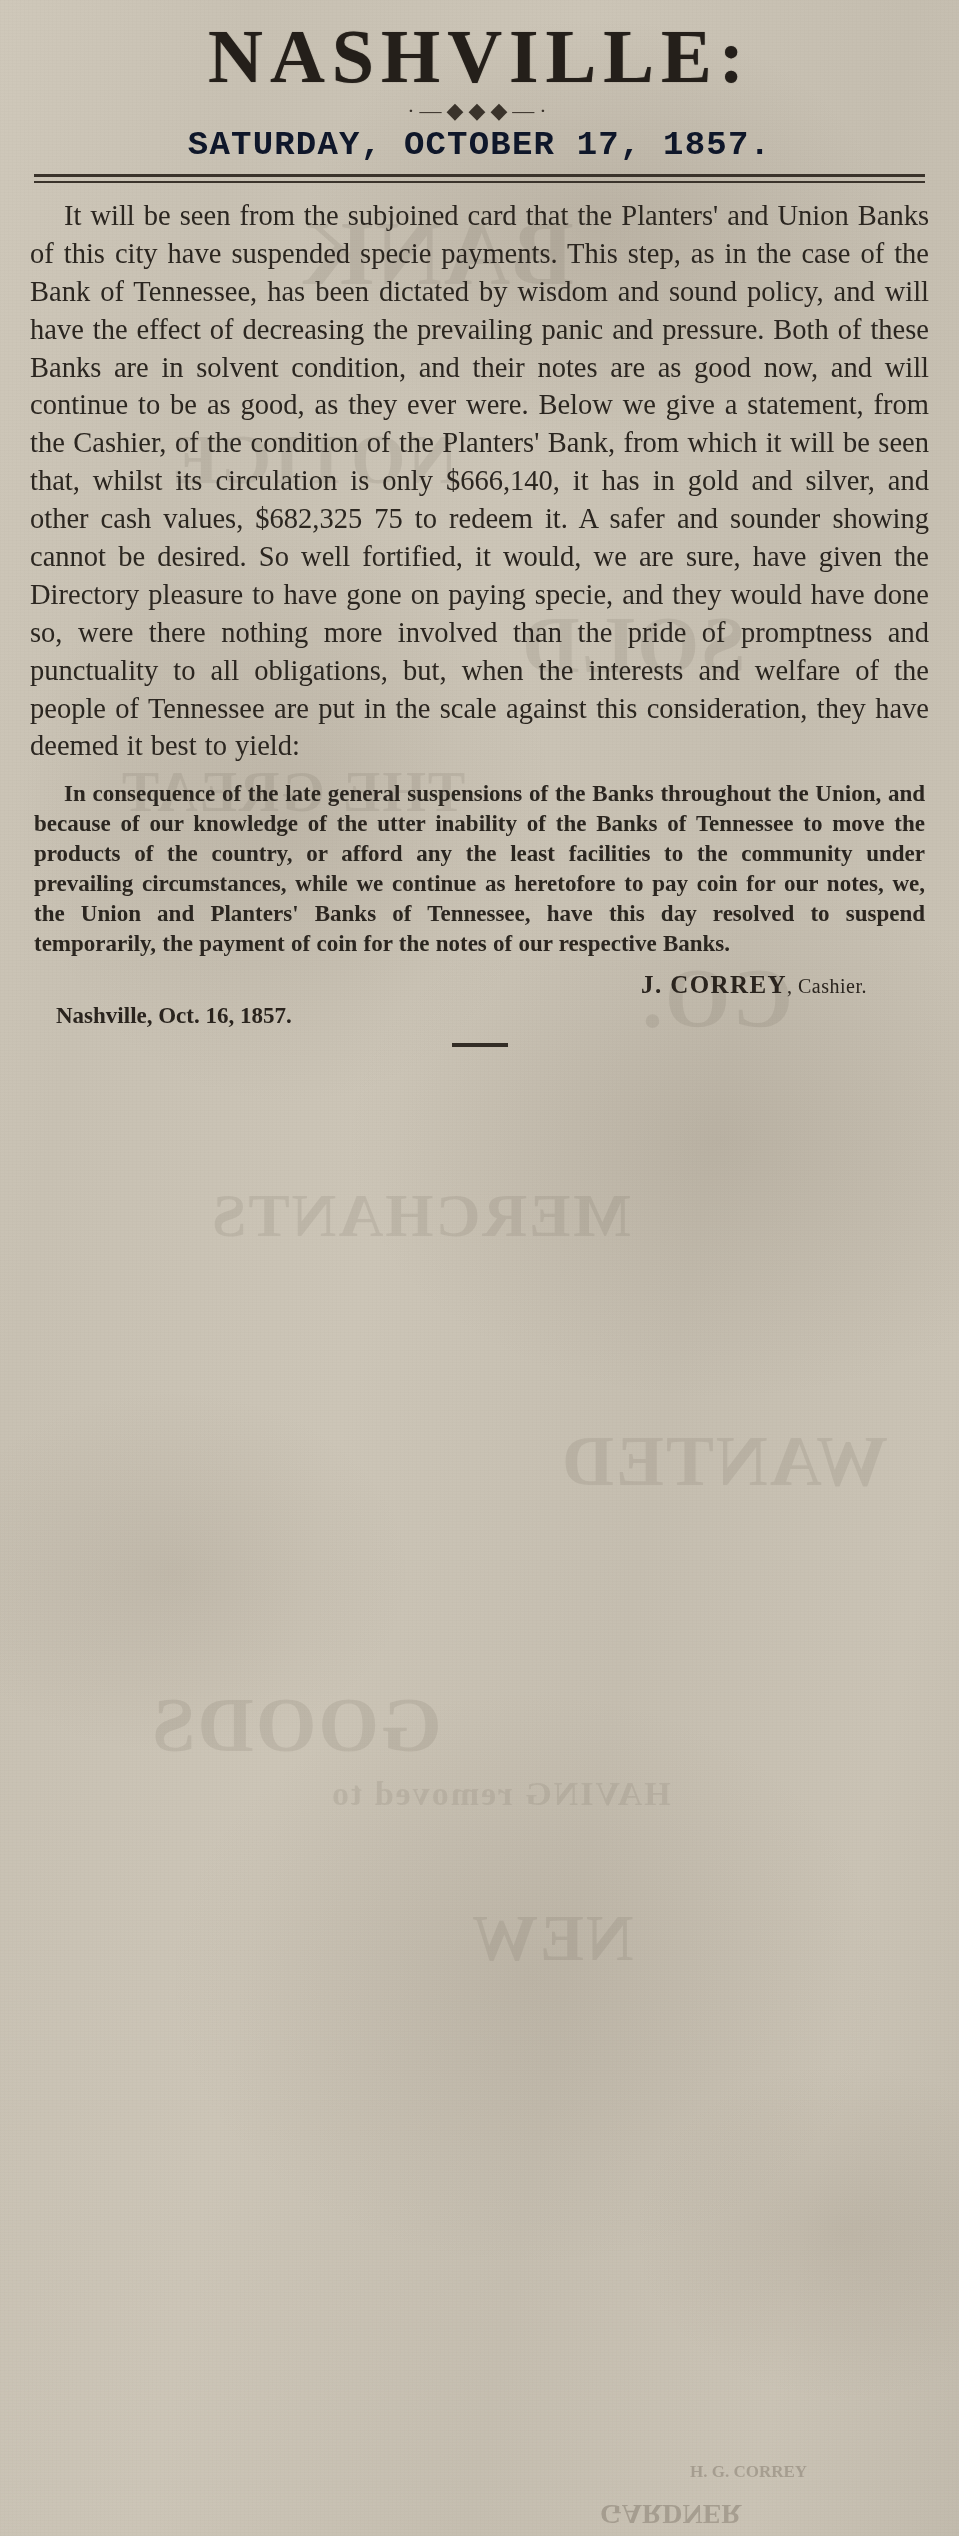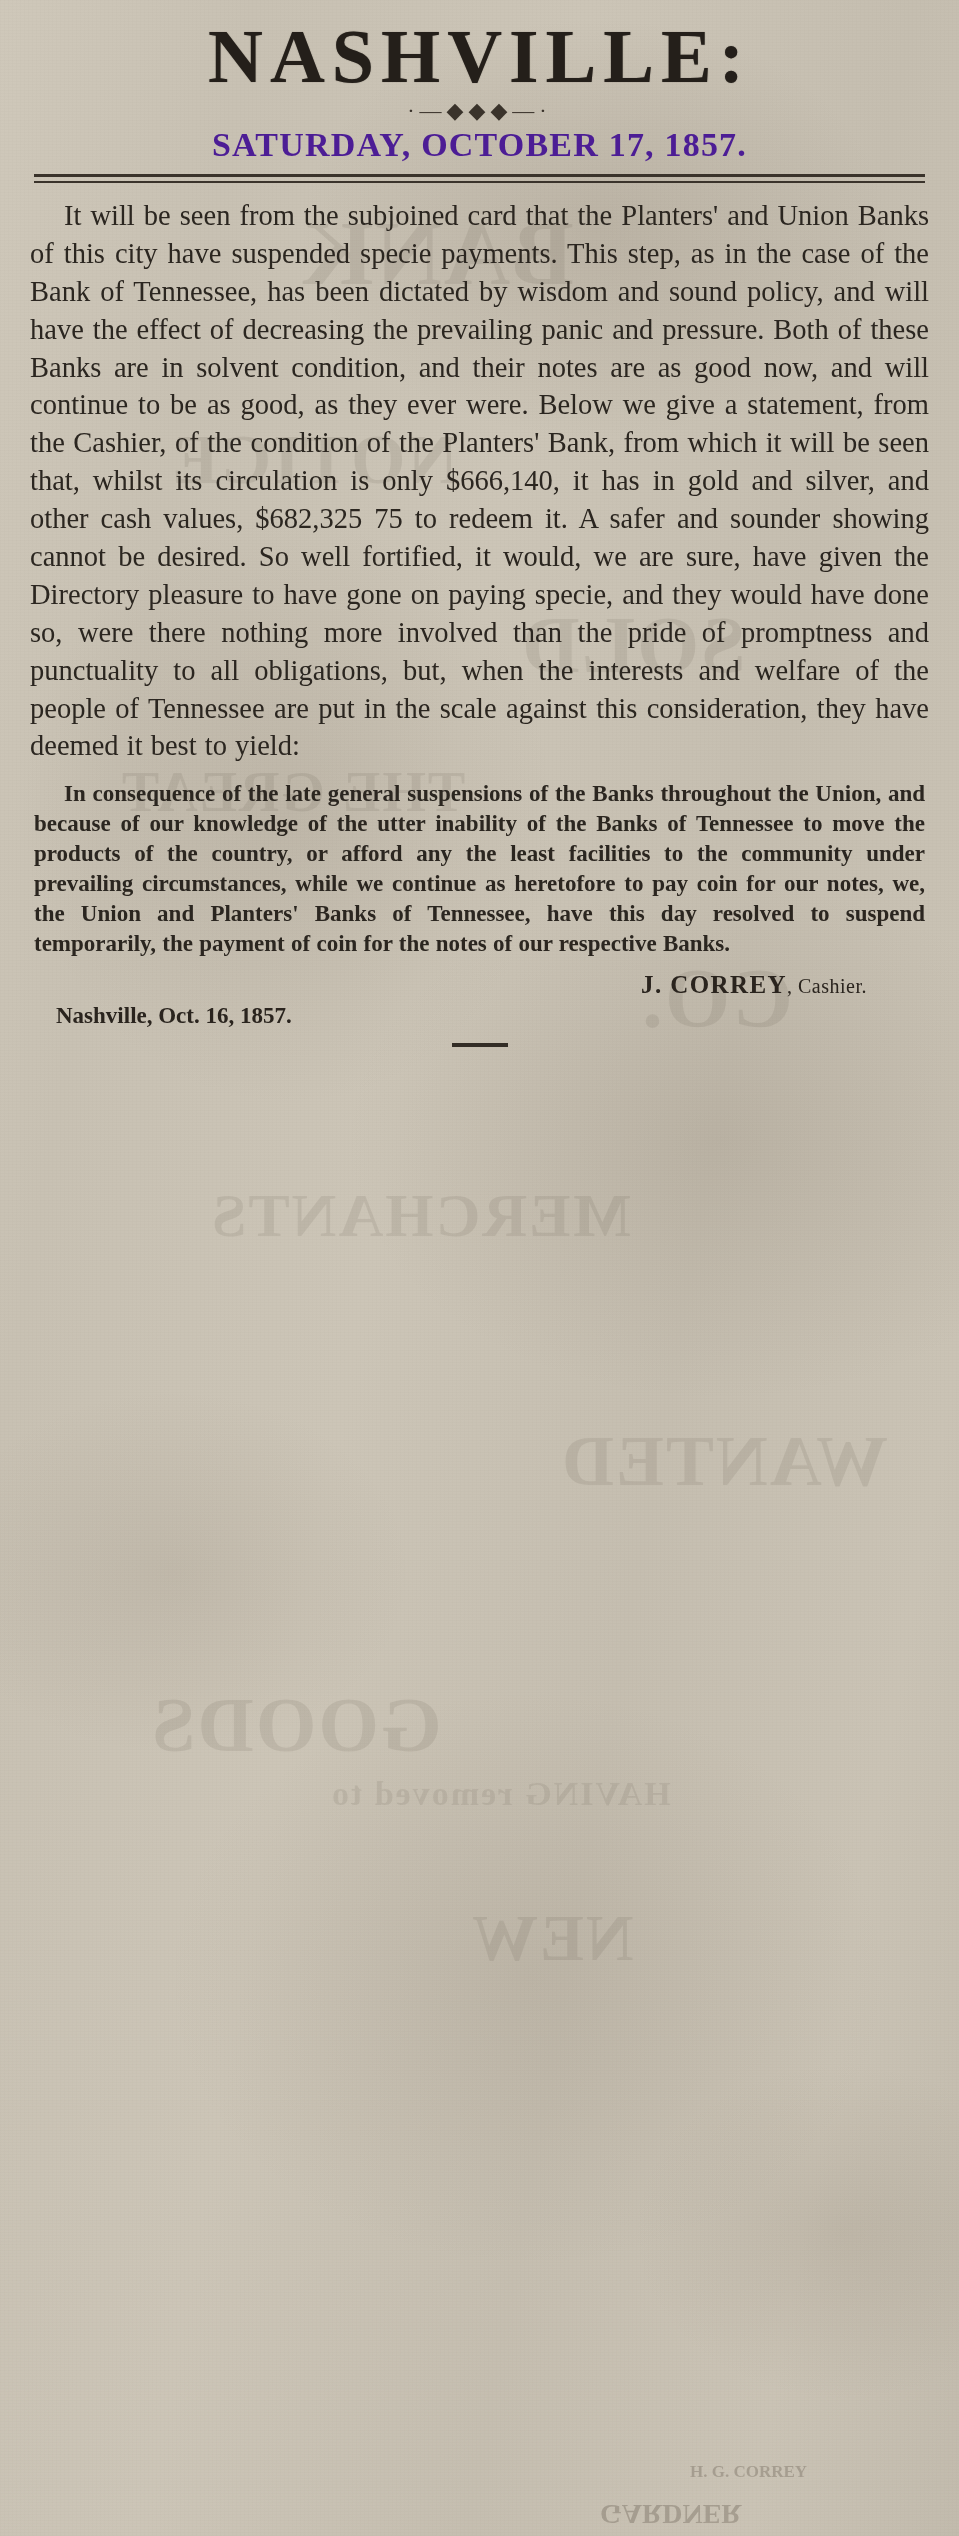--- a/index.html
+++ b/index.html
@@ -90,22 +90,23 @@
     margin: 6px 0 2px 0;
     height: 22px;
     line-height: 22px;
   }
 
   .dateline {
     text-align: center;
     font-weight: bold;
     font-size: 34px;
     letter-spacing: 1.2px;
-    color: #4c1d95;
+    color: #0f172a;
     margin: 4px 0 10px 0;
+    font-family: Liberation Mono, monospace;
   }
 
   .rule-double {
     border-top: 3px solid #3a332b;
     border-bottom: 2px solid #3a332b;
     height: 4px;
     margin: 10px 4px 14px 4px;
   }
 
   .headline {

